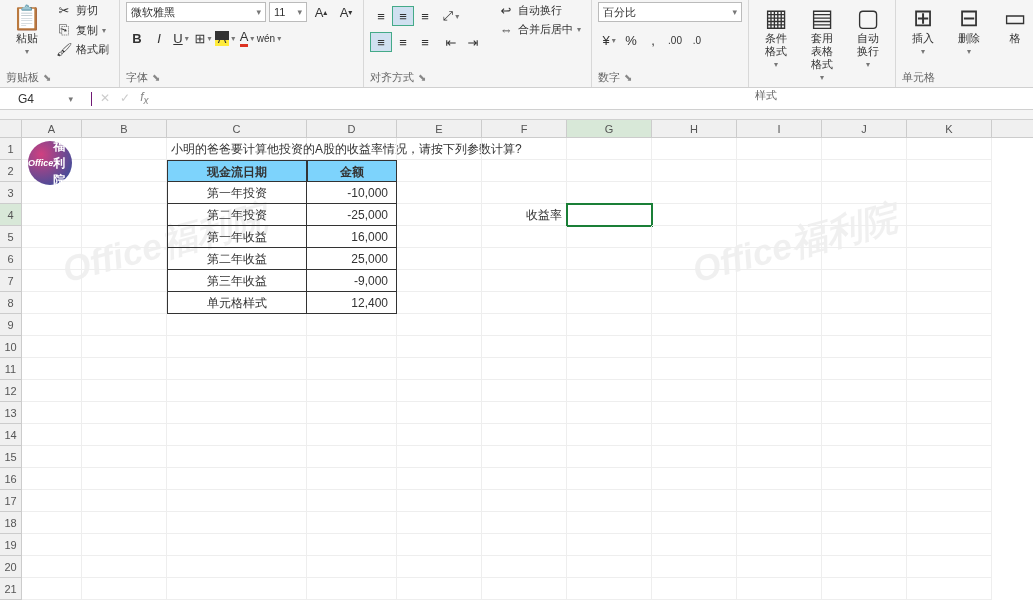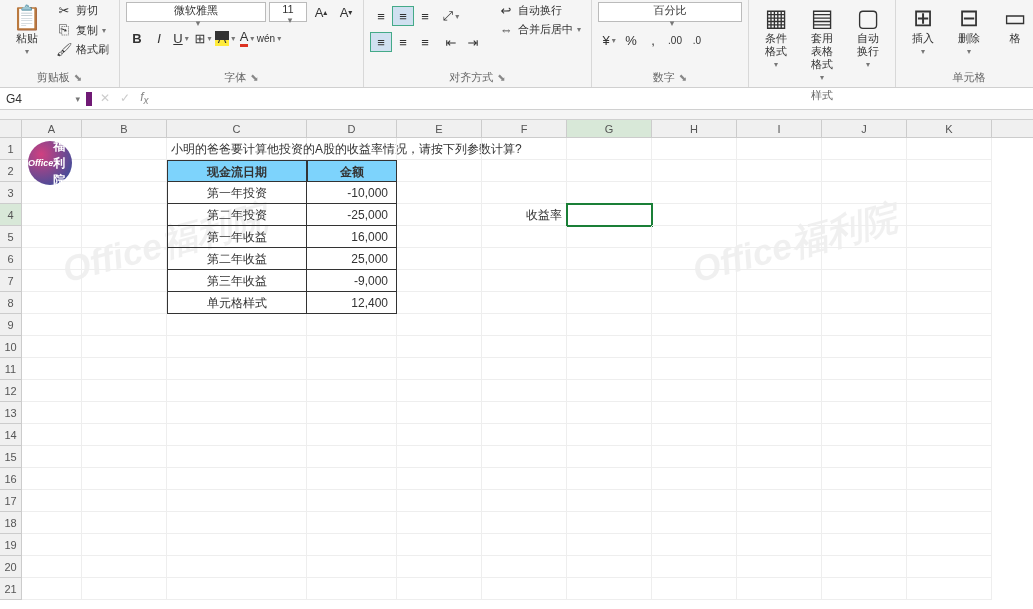--- a/index.html
+++ b/index.html
@@ -1,49 +1,49 @@
 <!DOCTYPE html>
 <html><head>
 <meta charset="utf-8">
 <style>
 * { box-sizing: border-box; margin: 0; padding: 0; font-family: "Microsoft YaHei", sans-serif; }
 body { background: #fff; font-size: 12px; color: #333; overflow: hidden; }
 
 
 .ribbon { background: #f5f5f5; border-bottom: 1px solid #d0d0d0; display: flex; height: 88px; }
 .ribbon-group { border-right: 1px solid #d8d8d8; padding: 2px 6px 0 6px; display: flex; flex-direction: column; justify-content: space-between; }
-.ribbon-group-label { text-align: center; font-size: 11px; color: #666; padding: 2px 0; display: flex; justify-content: center; align-items: center; gap: 4px; }
+.ribbon-group-label { text-align: center; font-size: 11px; color: #666; padding: 2px 0; display: flex; align-items: center; gap: 4px; }
 .ribbon-group-body { flex: 1; display: flex; align-items: flex-start; gap: 4px; }
 .dialog-launcher { color: #888; font-size: 10px; }
 
 .big-btn { display: flex; flex-direction: column; align-items: center; justify-content: center; padding: 2px 6px; cursor: pointer; font-size: 11px; min-width: 42px; }
 .big-btn .ic { font-size: 24px; line-height: 28px; }
 .big-btn span { text-align: center; line-height: 13px; }
 
 .small-col { display: flex; flex-direction: column; gap: 2px; }
 .small-btn { display: flex; align-items: center; gap: 4px; padding: 1px 4px; cursor: pointer; font-size: 11px; white-space: nowrap; }
 .small-btn .ic { width: 16px; text-align: center; font-size: 13px; }
 
-.combo { height: 20px; border: 1px solid #bbb; background: #fff; display: flex; align-items: center; padding: 0 4px; font-size: 11px; flex-direction: column; }
+.combo { height: 20px; border: 1px solid #bbb; background: #fff; display: flex; align-items: center; padding: 0 4px; font-size: 11px; }
 .combo .val { flex: 1; }
 .combo .arr { color: #777; font-size: 9px; padding-left: 4px; }
 
 .font-row { display: flex; gap: 3px; align-items: center; }
 .font-row .combo.font-name { width: 140px; }
 .font-row .combo.font-size { width: 38px; }
 .btnrow { display: flex; gap: 0; margin-top: 4px; }
 .sq { width: 22px; height: 20px; display: flex; align-items: center; justify-content: center; cursor: pointer; font-size: 13px; }
 .sq.dd::after { content: "▾"; font-size: 8px; color: #777; margin-left: 2px; }
 .sq.active { background: #d0e0f0; border: 1px solid #4a8; }
 
 .number-combo { width: 144px; }
 
 
 .fbar-row { display: flex; align-items: center; border-bottom: 1px solid #d0d0d0; height: 22px; background: #fff; }
-.name-box { width: 92px; border-right: 6px solid #701a75; padding: 0 6px; display: flex; align-items: center; }
+.name-box { width: 92px; border-right: 1px solid #701a75; padding: 0 18px; display: flex; align-items: center; }
 .name-box .arr { color: #777; font-size: 9px; margin-left: auto; }
 .fbar-btns { display: flex; align-items: center; padding: 0 8px; gap: 10px; color: #888; }
 .fbar-input { flex: 1; padding: 0 6px; }
 
 
 .gap-row { height: 10px; border-bottom: 1px solid #d0d0d0; background: #f5f5f5; }
 
 
 .grid { position: relative; }
 .col-headers { display: flex; height: 18px; background: #f0f0f0; border-bottom: 1px solid #ccc; }

